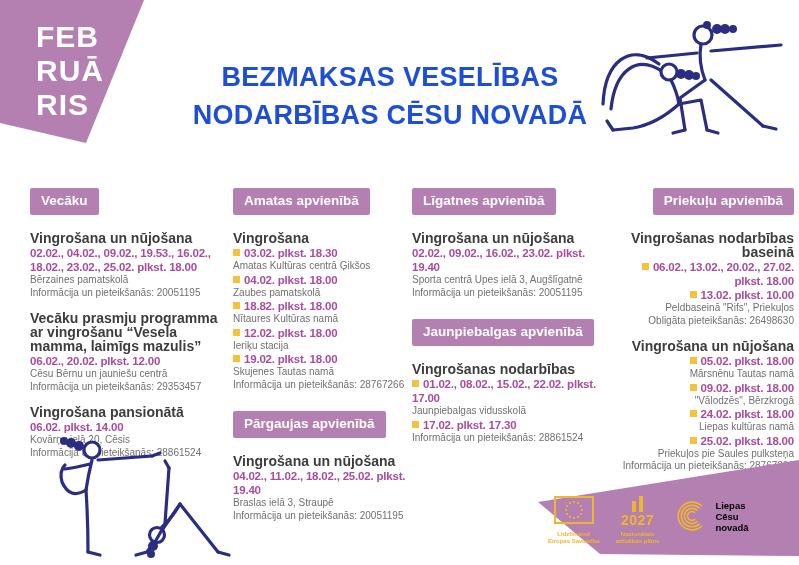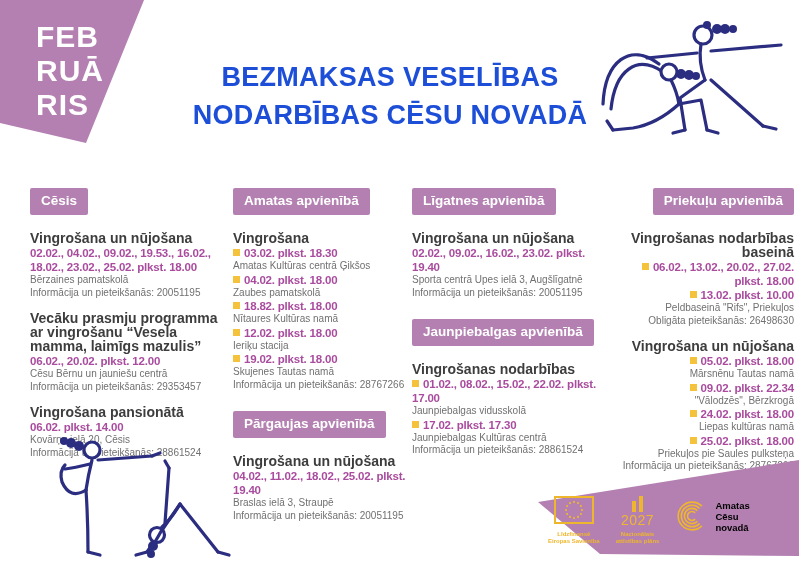--- a/index.html
+++ b/index.html
@@ -44,21 +44,21 @@
   .footer-logos {
     position:absolute; left:548px; top:496px; width:245px;
     display:flex; align-items:flex-start; gap:16px;
   }
   .logo-block { color:#eeb62c; text-align:center; }
   .logo-caption { font-size:6px; line-height:7px; font-weight:bold; color:#eeb62c; margin-top:3px; }
   .ndp-bars { display:flex; justify-content:center; align-items:flex-end; gap:3px; height:16px; }
   .ndp-bar { width:4px; background:#eeb62c; }
   .ndp-bar.short { height:11px; }
   .ndp-bar.tall  { height:16px; }
-  .ndp-year { font-weight:normal; font-size:14px; line-height:15px; letter-spacing:0.5px; margin-top:1px; }
+  .ndp-year { font-weight:bold; font-size:14px; line-height:15px; letter-spacing:0.5px; margin-top:1px; }
   .sports-logo { display:flex; align-items:center; gap:6px; text-align:left; }
   .sports-text { font-weight:bold; font-size:9.5px; line-height:11px; }
 </style>
 </head>
 <body>
 
 <div class="poster">
 
   <svg class="corner-svg" style="left:0;top:0" width="150" height="150" viewBox="0 0 150 150">
     <polygon points="0,0 144,0 86,143 0,123" fill="#b480b2"></polygon>
@@ -100,21 +100,21 @@
     <path d="M112 47 L62 52"></path>
     <path d="M126 45 L196 39"></path>
     <path d="M116 38 Q113 56 120 74"></path>
     <path d="M120 74 L95 92 L100 124"></path>
     <path d="M100 124 L88 127"></path>
     <path d="M126 74 L178 120"></path>
     <path d="M178 120 L191 123"></path>
   </svg>
 
   <div id="col-0" class="col">
-      <div class="section"><div class="badge">Cēsis</div><div class="entry">
+      <div class="section"><div class="badge">Vecāku</div><div class="entry">
           <div class="entry-title">Vingrošana un nūjošana</div>
           <div class="line dates"><span>02.02., 04.02., 09.02., 19.53., 16.02., 18.02., 23.02., 25.02. plkst. 18.00</span></div>
           <div class="line plain"><span>Bērzaines pamatskolā</span></div>
           <div class="line plain"><span>Informācija un pieteikšanās: 20051195</span></div>
         </div><div class="entry">
           <div class="entry-title">Vecāku prasmju programma ar vingrošanu “Vesela mamma, laimīgs mazulis”</div>
           <div class="line dates"><span>06.02., 20.02. plkst. 12.00</span></div>
           <div class="line plain"><span>Cēsu Bērnu un jauniešu centrā</span></div>
           <div class="line plain"><span>Informācija un pieteikšanās: 29353457</span></div>
         </div><div class="entry">
@@ -151,36 +151,35 @@
           <div class="entry-title">Vingrošana un nūjošana</div>
           <div class="line dates"><span>02.02., 09.02., 16.02., 23.02. plkst. 19.40</span></div>
           <div class="line plain"><span>Sporta centrā Upes ielā 3, Augšlīgatnē</span></div>
           <div class="line plain"><span>Informācija un pieteikšanās: 20051195</span></div>
         </div></div>
       <div class="section"><div class="badge">Jaunpiebalgas apvienībā</div><div class="entry">
           <div class="entry-title">Vingrošanas nodarbības</div>
           <div class="line dates"><span class="bullet"></span><span>01.02., 08.02., 15.02., 22.02. plkst. 17.00</span></div>
           <div class="line plain"><span>Jaunpiebalgas vidusskolā</span></div>
           <div class="line dates"><span class="bullet"></span><span>17.02. plkst. 17.30</span></div>
-          <div class="line plain"><span>Jaunpiebalgas Kultūras centrā</span></div>
           <div class="line plain"><span>Informācija un pieteikšanās: 28861524</span></div>
         </div></div>
     </div>
   <div id="col-3" class="col">
       <div class="section"><div class="badge">Priekuļu apvienībā</div><div class="entry">
           <div class="entry-title">Vingrošanas nodarbības baseinā</div>
           <div class="line dates"><span class="bullet"></span><span>06.02., 13.02., 20.02., 27.02. plkst. 18.00</span></div>
           <div class="line dates"><span class="bullet"></span><span>13.02. plkst. 10.00</span></div>
           <div class="line plain"><span>Peldbaseinā "Rifs", Priekuļos</span></div>
           <div class="line plain"><span>Obligāta pieteikšanās: 26498630</span></div>
         </div><div class="entry">
           <div class="entry-title">Vingrošana un nūjošana</div>
           <div class="line dates"><span class="bullet"></span><span>05.02. plkst. 18.00</span></div>
           <div class="line plain"><span>Mārsnēnu Tautas namā</span></div>
-          <div class="line dates"><span class="bullet"></span><span>09.02. plkst. 22.34</span></div>
+          <div class="line dates"><span class="bullet"></span><span>09.02. plkst. 18.00</span></div>
           <div class="line plain"><span>"Vālodzēs", Bērzkrogā</span></div>
           <div class="line dates"><span class="bullet"></span><span>24.02. plkst. 18.00</span></div>
           <div class="line plain"><span>Liepas kultūras namā</span></div>
           <div class="line dates"><span class="bullet"></span><span>25.02. plkst. 18.00</span></div>
           <div class="line plain"><span>Priekuļos pie Saules pulksteņa</span></div>
           <div class="line plain"><span>Informācija un pieteikšanās: 28767266</span></div>
         </div></div>
     </div>
 
   <svg id="illu-bottom-left" class="illu" width="215" height="142" viewBox="0 0 215 142" fill="none" stroke="#2b2d80" stroke-width="3.2" stroke-linecap="round" stroke-linejoin="round">
@@ -253,20 +252,20 @@
       </div>
     </div>
     <div class="sports-logo">
       <svg width="34" height="40" viewBox="0 0 38 40" fill="none" stroke="#eeb62c" stroke-width="1.8">
         <path d="M22.5 16.5 A5 5 0 1 0 22.5 23.5"></path>
         <path d="M25 14 A8.5 8.5 0 1 0 25 26"></path>
         <path d="M27.5 11.5 A12 12 0 1 0 27.5 28.5"></path>
         <path d="M30 9 A15.5 15.5 0 1 0 30 31"></path>
       </svg>
       <div class="sports-text">
-        <div>Amatas</div>
+        <div>Liepas</div>
         <div>Cēsu</div>
         <div>novadā</div>
       </div>
     </div>
   </div>
 
 </div>
 
 </body></html>

